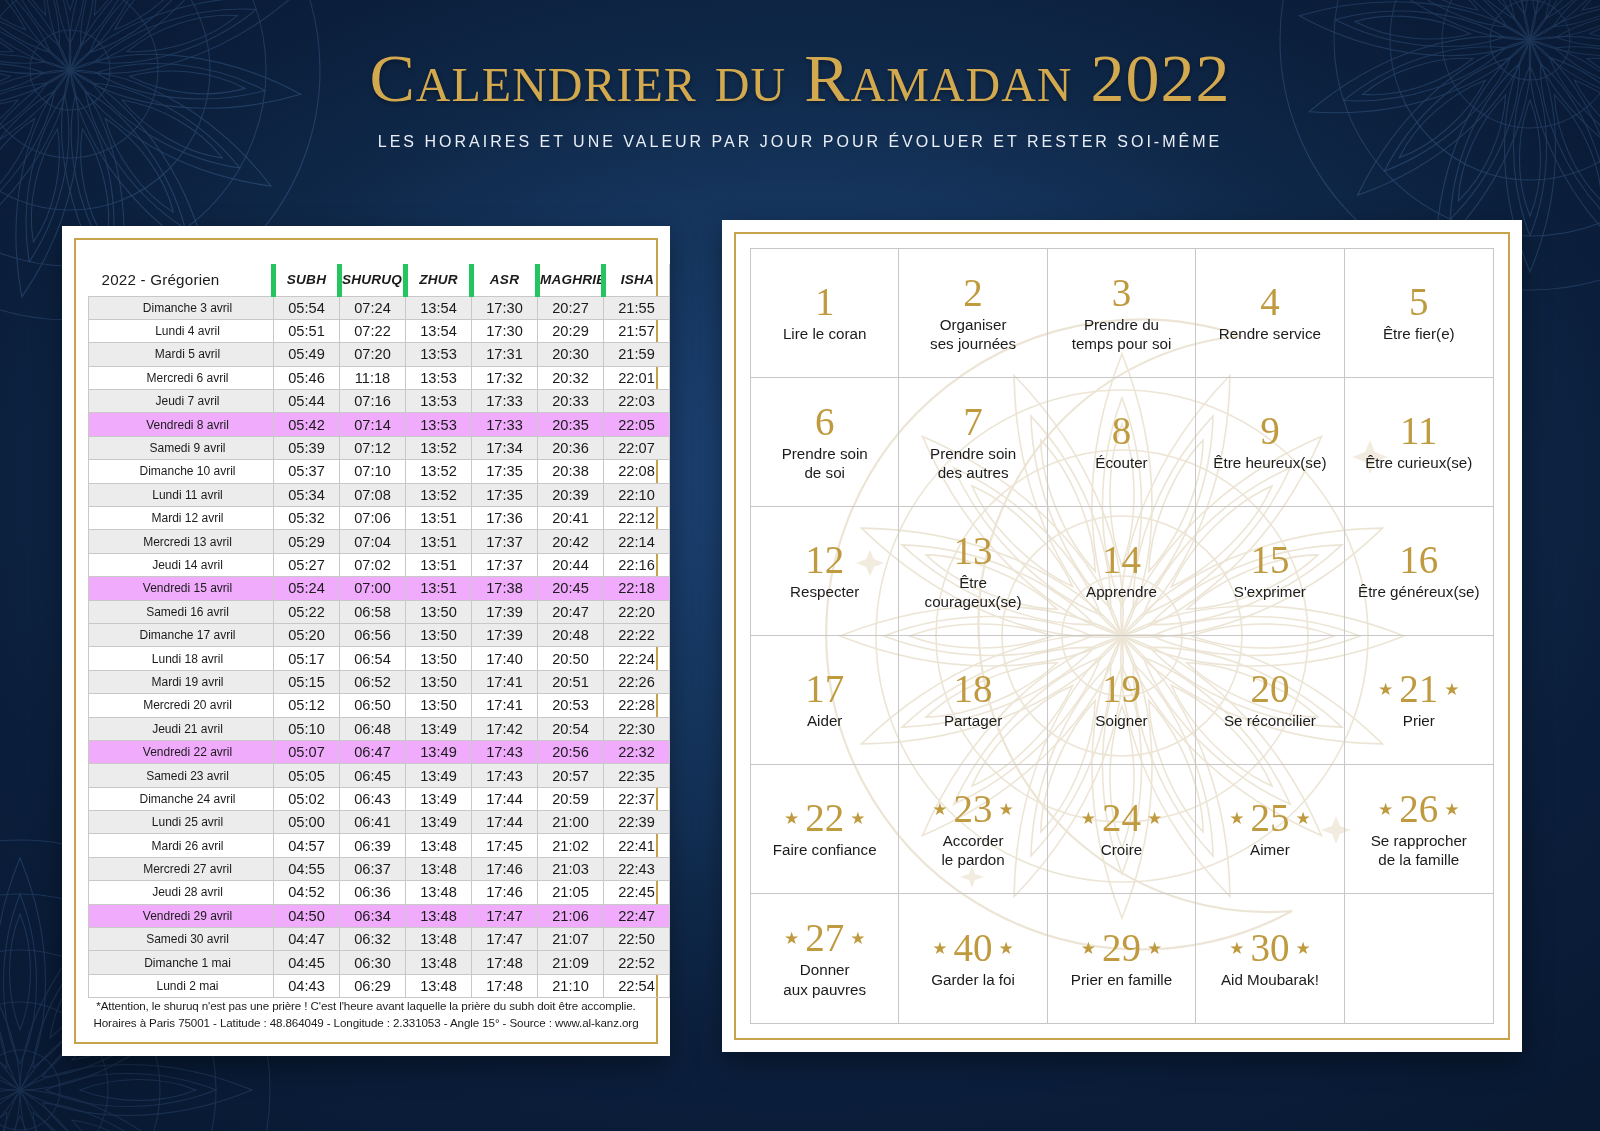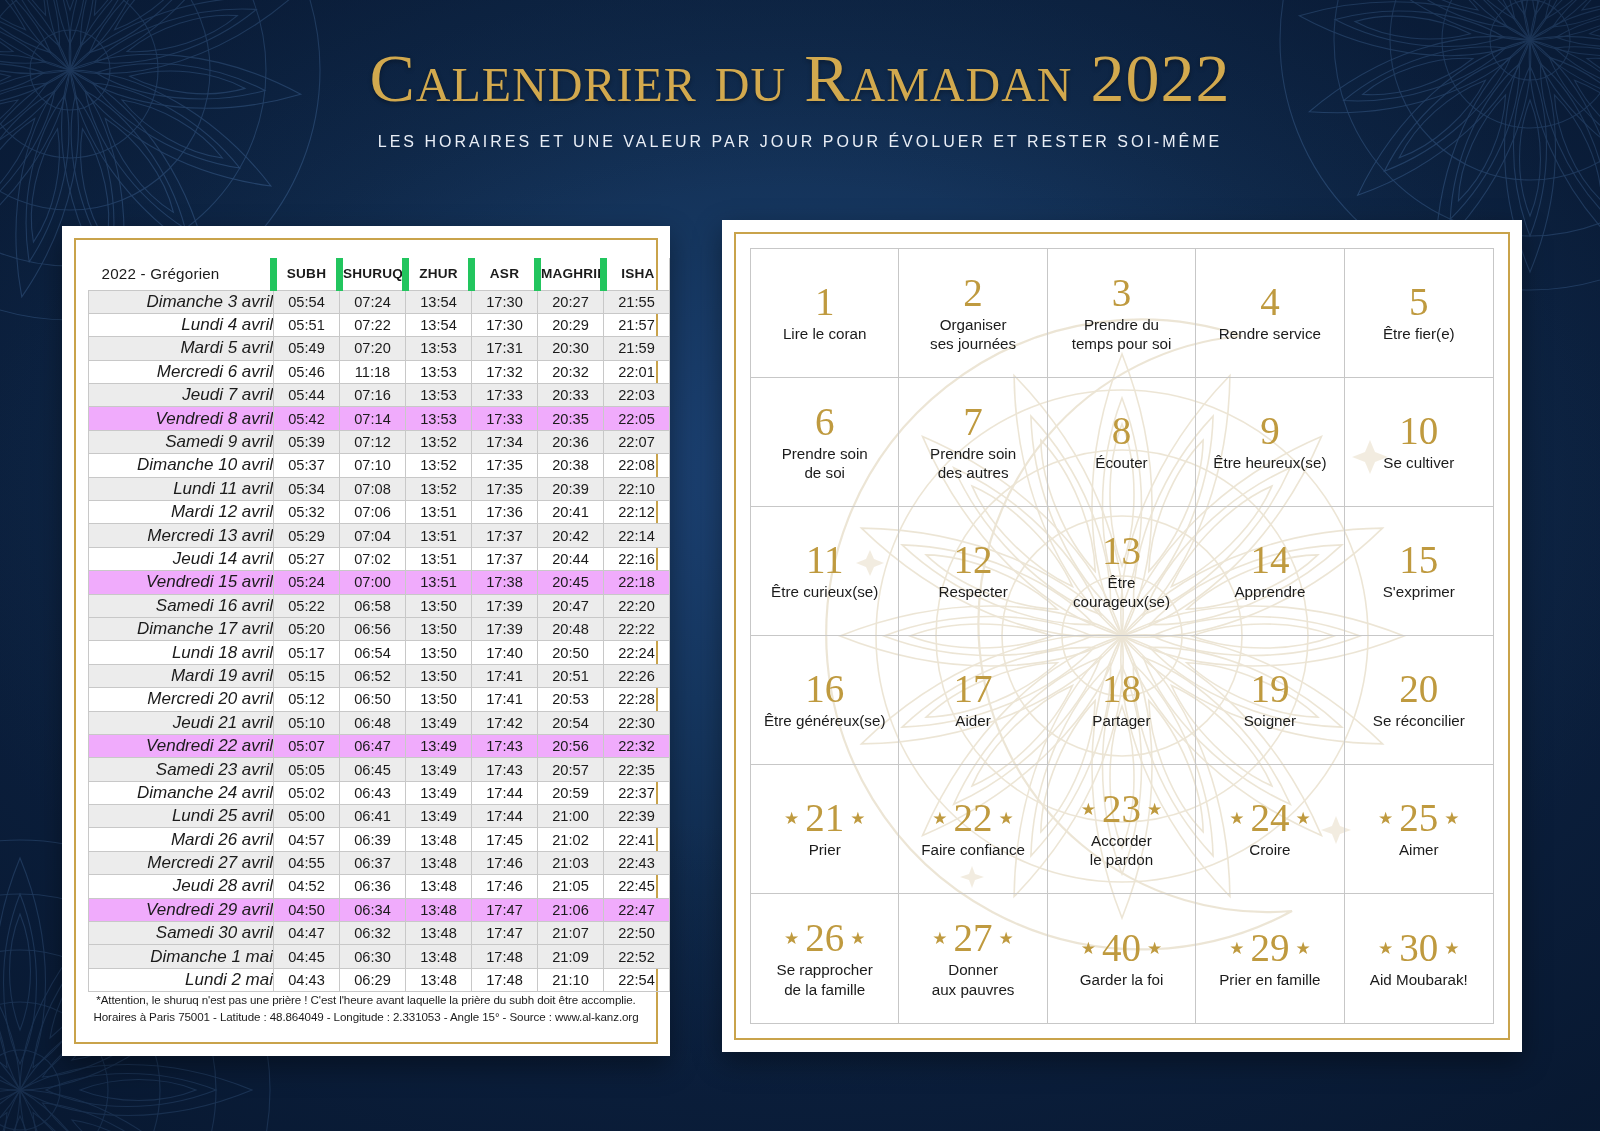--- a/index.html
+++ b/index.html
@@ -77,21 +77,21 @@
     inset: 12px;
     border: 2px solid #c9a34b;
     background: #ffffff;
   }
 
   
   #schedule-card {
     left: 62px;  top: 226px;
     width: 608px; height: 830px;
   }
-  #schedule-inner { padding: 18px 12px 8px 12px; }
+  #schedule-inner { padding: 24px 12px 8px 12px; }
 
   
   #values-card {
     left: 722px; top: 220px;
     width: 800px; height: 832px;
   }
   #values-inner { padding: 14px; }
 
   
   table.sched {
@@ -120,29 +120,29 @@
     vertical-align: middle;
   }
   table.sched thead th.hdr-date {
     text-align: left;
     padding-left: 13px;
     font-weight: 400;
     font-size: 15.2px;
     border-bottom: none;
   }
   table.sched thead th.hdr-time {
-    border-left: 7px solid #22c55e;
+    border-left: 5px solid #22c55e;
     border-right: 1px solid #c8c8c8;
     border-bottom: none;
+    font-style: italic;
   }
   table.sched td.c-date {
-    text-align: right;
+    text-align: center;
     padding-left: 13px;
-    font-size: 17px;
-    font-style: italic;
+    font-size: 12px;
   }
   table.sched td.c-time { font-size: 14.6px; }
   tr.alt td { background: #ececec; }
   tr.hl td  { background: #f0abfc; }
 
   col.w-date { width: 185px; }
   col.w-t    { width: 66px; }
 
   #footnote {
     margin-top: 0;
@@ -708,26 +708,20 @@
             <div class="vlabel">Écouter</div>
           </div>
           <div class="vcell">
             <div class="vnum-row">
               <span class="vnum">9</span>
             </div>
             <div class="vlabel">Être heureux(se)</div>
           </div>
           <div class="vcell">
             <div class="vnum-row">
-              <span class="vnum">10</span>
-            </div>
-            <div class="vlabel">Se cultiver</div>
-          </div>
-          <div class="vcell">
-            <div class="vnum-row">
               <span class="vnum">11</span>
             </div>
             <div class="vlabel">Être curieux(se)</div>
           </div>
           <div class="vcell">
             <div class="vnum-row">
               <span class="vnum">12</span>
             </div>
             <div class="vlabel">Respecter</div>
           </div>

